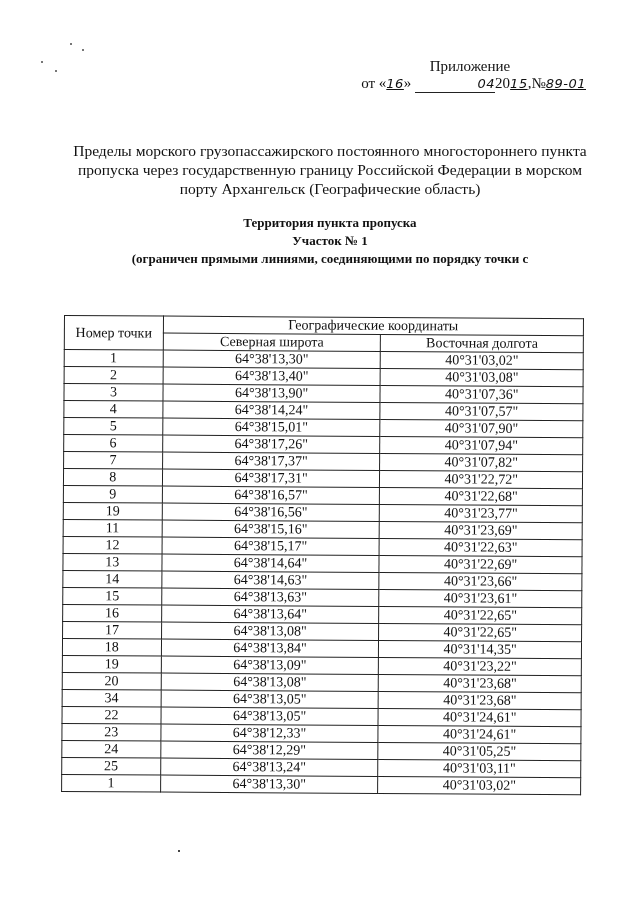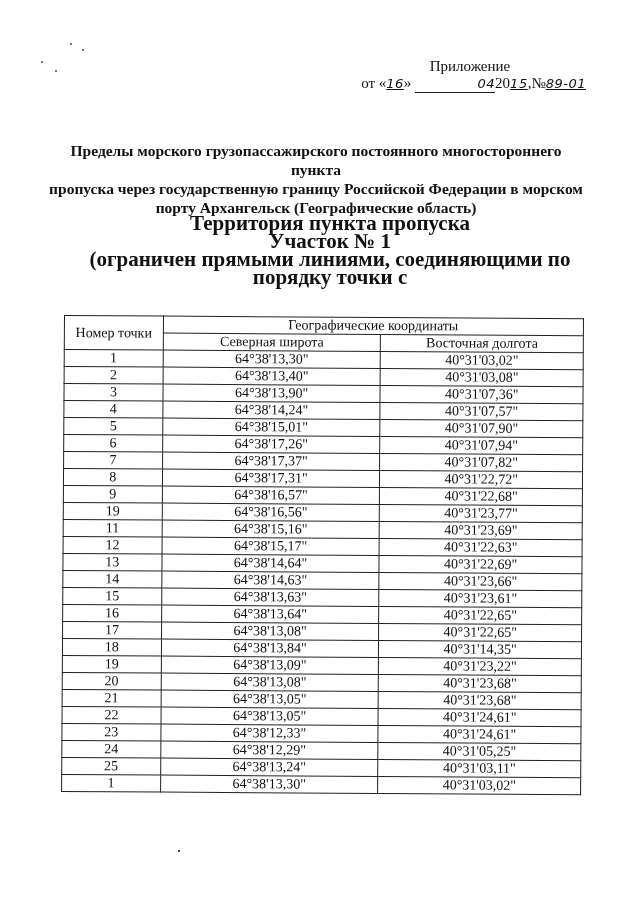--- a/index.html
+++ b/index.html
@@ -10,26 +10,26 @@
     .speck { position: absolute; width: 2px; height: 2px; background: #777; }
     .appendix {
       position: absolute; left: 340px; top: 58px; width: 260px;
       font-size: 15px; line-height: 17px;
     }
     .appendix .line { text-align: center; }
     .appendix .date-line { text-align: right; padding-right: 14px; white-space: nowrap; }
     .hand { font-family: "DejaVu Sans", sans-serif; font-style: italic; font-size: 13px; text-decoration: underline; letter-spacing: 0.5px; }
     .blank { display: inline-block; border-bottom: 1px solid #222; }
     .title {
-      position: absolute; left: 48px; top: 141px; width: 536px;
-      text-align: center; font-weight: bold; font-size: 15.5px; line-height: 19px;
+      position: absolute; left: 62px; top: 141px; width: 536px;
+      text-align: center; font-weight: normal; font-size: 15.5px; line-height: 19px;
     }
     .subtitle {
       position: absolute; left: 80px; top: 214px; width: 500px;
-      text-align: center; font-weight: bold; font-size: 21px; line-height: 18px;
+      text-align: center; font-weight: bold; font-size: 13px; line-height: 18px;
     }
     table.coords {
       position: absolute; left: 64px; top: 315px; width: 520px;
       border-collapse: collapse; font-size: 14px;
       transform: rotate(0.35deg); transform-origin: left top;
     }
     table.coords td, table.coords th {
       border: 1px solid #222; padding: 0; text-align: center; font-weight: normal;
       height: 16px; line-height: 16px;
     }
@@ -172,21 +172,21 @@
         <td>19</td>
         <td>64°38'13,09"</td>
         <td>40°31'23,22"</td>
       </tr>
       <tr>
         <td>20</td>
         <td>64°38'13,08"</td>
         <td>40°31'23,68"</td>
       </tr>
       <tr>
-        <td>21</td>
+        <td>34</td>
         <td>64°38'13,05"</td>
         <td>40°31'23,68"</td>
       </tr>
       <tr>
         <td>22</td>
         <td>64°38'13,05"</td>
         <td>40°31'24,61"</td>
       </tr>
       <tr>
         <td>23</td>

